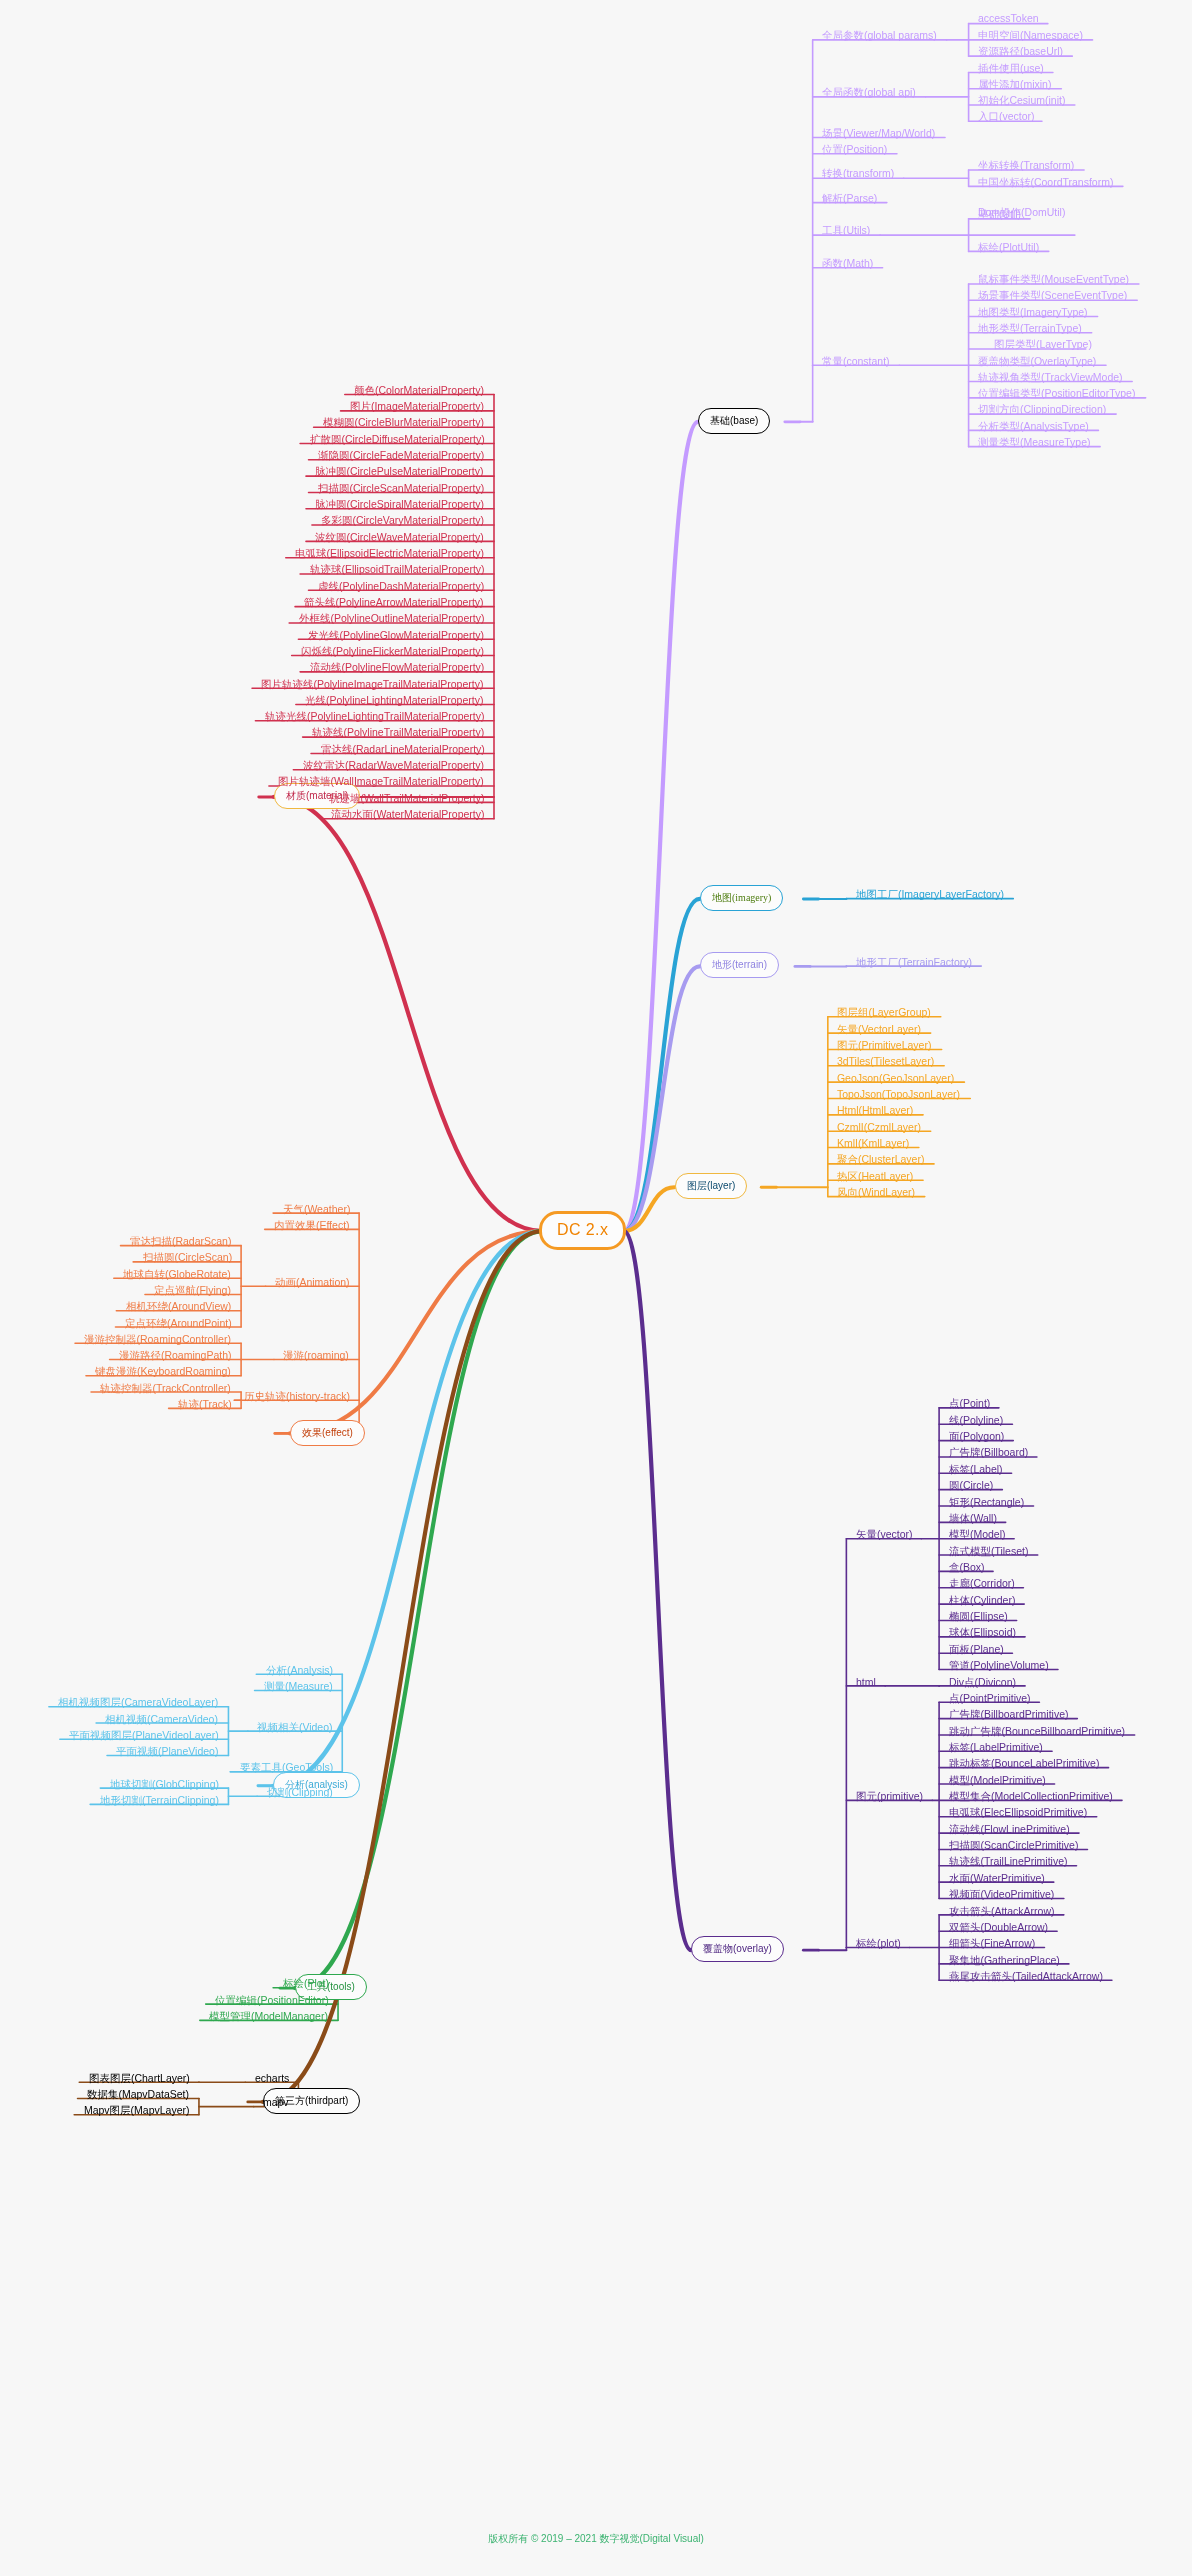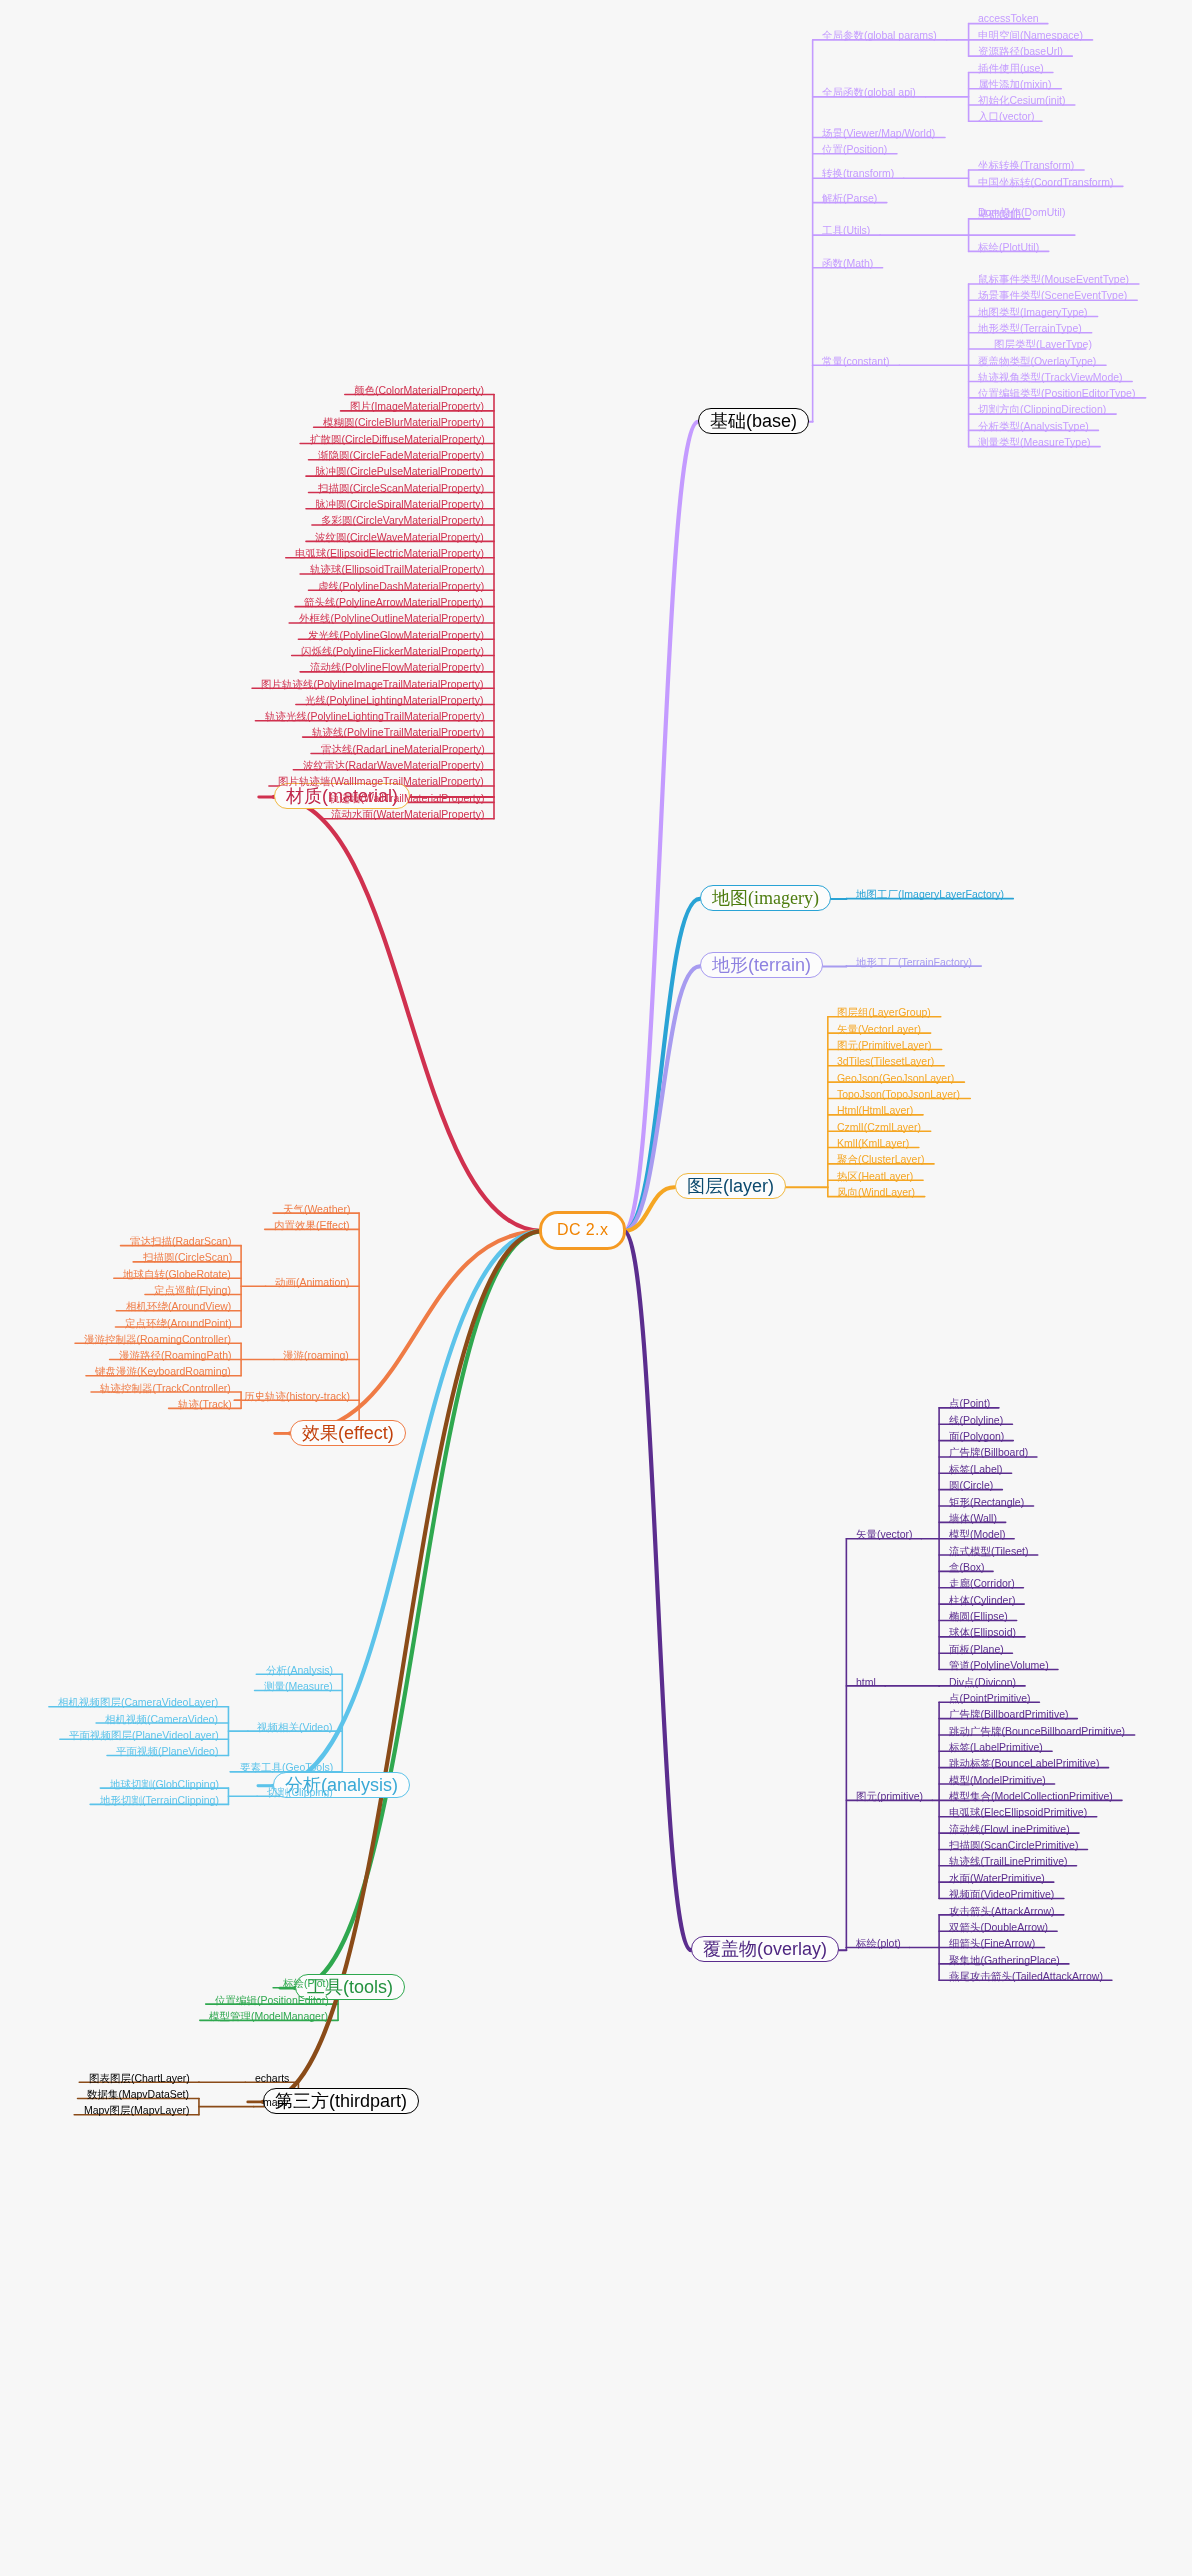--- a/index.html
+++ b/index.html
@@ -37,21 +37,21 @@
     color:#f08300;
     font-size:16px;
     padding:10px 15px;
     letter-spacing:0.4px;
   }
   
   .pill{
     border:1.7px solid;
     border-radius:15px;
     background:#fcfcfc;
-    font-size:18px;
+    font-size:10px;
     padding:5.9px 11px;
   }
   .footer{
     position:absolute;
     left:0;right:0;
     text-align:center;
     font-size:10px;
     color:#3cb371;
   }
   .t-base{color:#c49bff;}
@@ -455,14 +455,15 @@
       <div class="nd leaf t-overlay" style="visibility: visible; left: 943px; top: 1885px;">视频面(VideoPrimitive)</div>
       <div class="nd leaf t-overlay" style="visibility: visible; left: 850px; top: 1787px;">图元(primitive)</div>
       <div class="nd leaf t-overlay" style="visibility: visible; left: 943px; top: 1902px;">攻击箭头(AttackArrow)</div>
       <div class="nd leaf t-overlay" style="visibility: visible; left: 943px; top: 1918px;">双箭头(DoubleArrow)</div>
       <div class="nd leaf t-overlay" style="visibility: visible; left: 943px; top: 1934px;">细箭头(FineArrow)</div>
       <div class="nd leaf t-overlay" style="visibility: visible; left: 943px; top: 1951px;">聚集地(GatheringPlace)</div>
       <div class="nd leaf t-overlay" style="visibility: visible; left: 943px; top: 1967px;">燕尾攻击箭头(TailedAttackArrow)</div>
       <div class="nd leaf t-overlay" style="visibility: visible; left: 850px; top: 1934px;">标绘(plot)</div>
       <div class="nd root" style="visibility: visible; left: 539px; top: 1211px; z-index: 20;">DC 2.x</div>
     </div>
+  <div class="footer" style="top:2532px;">版权所有 © 2019 – 2021 数字视觉(Digital Visual)</div>
 </div>
 
 
 </body></html>

